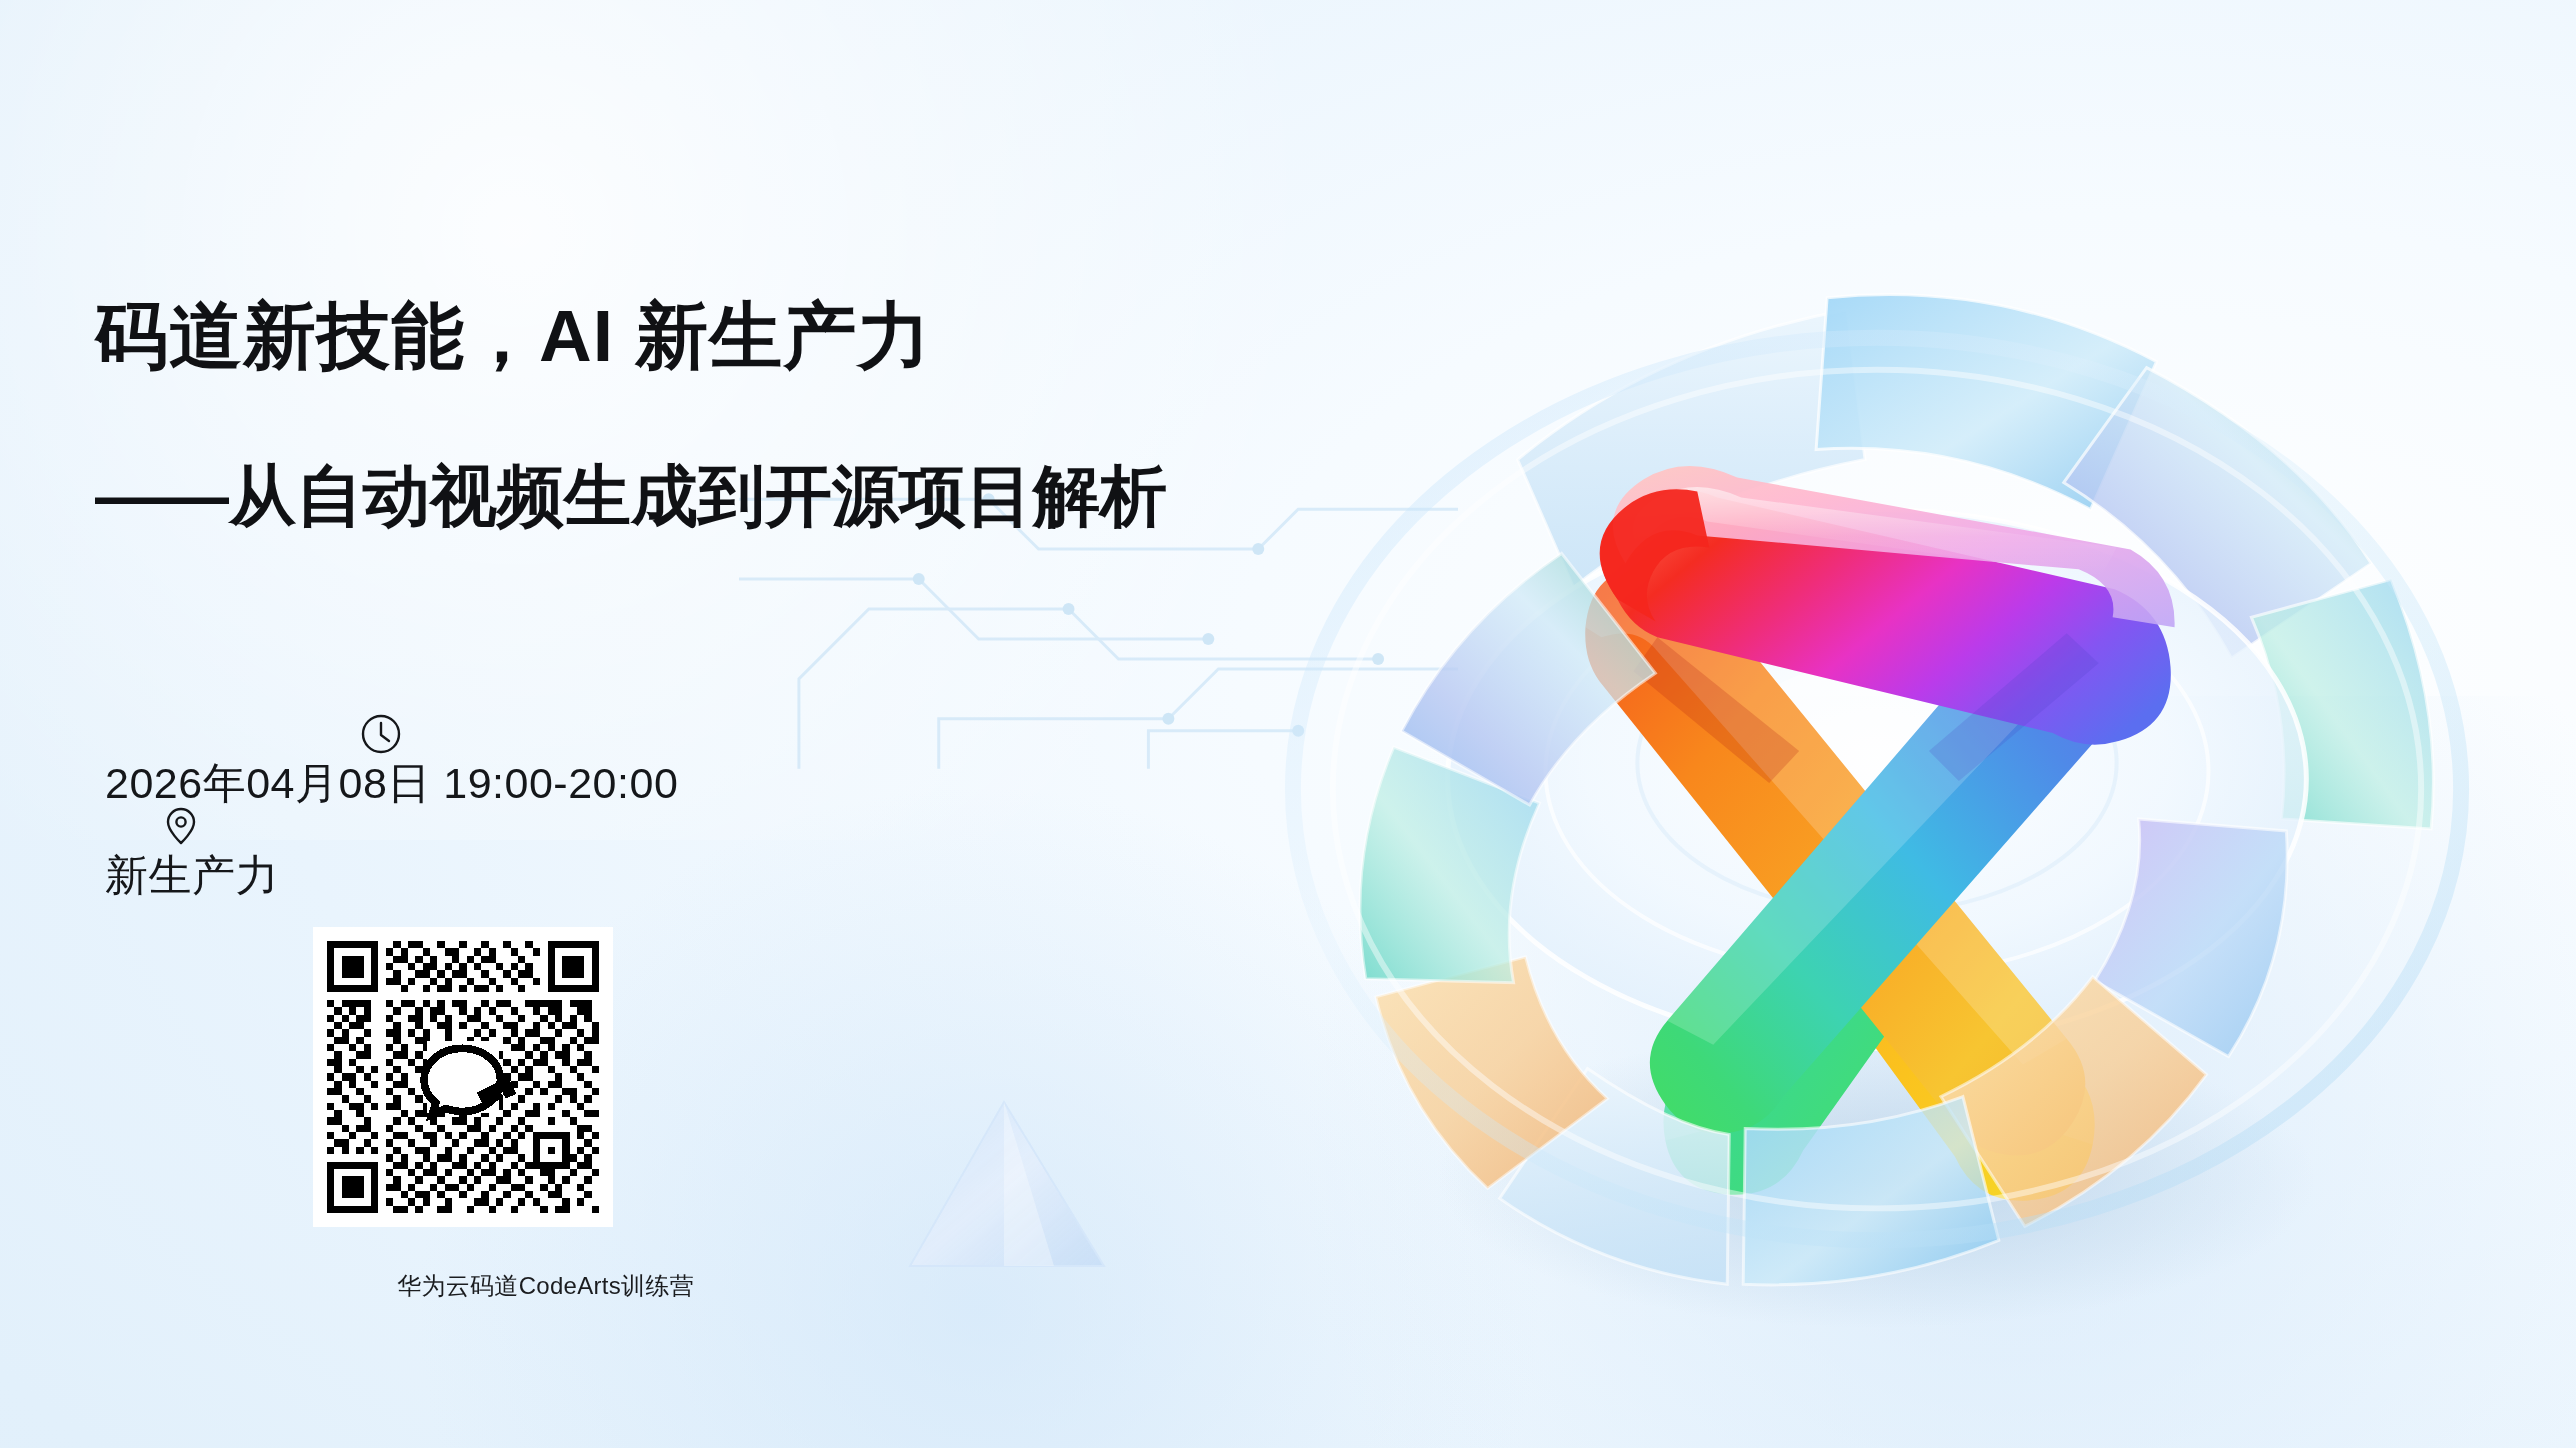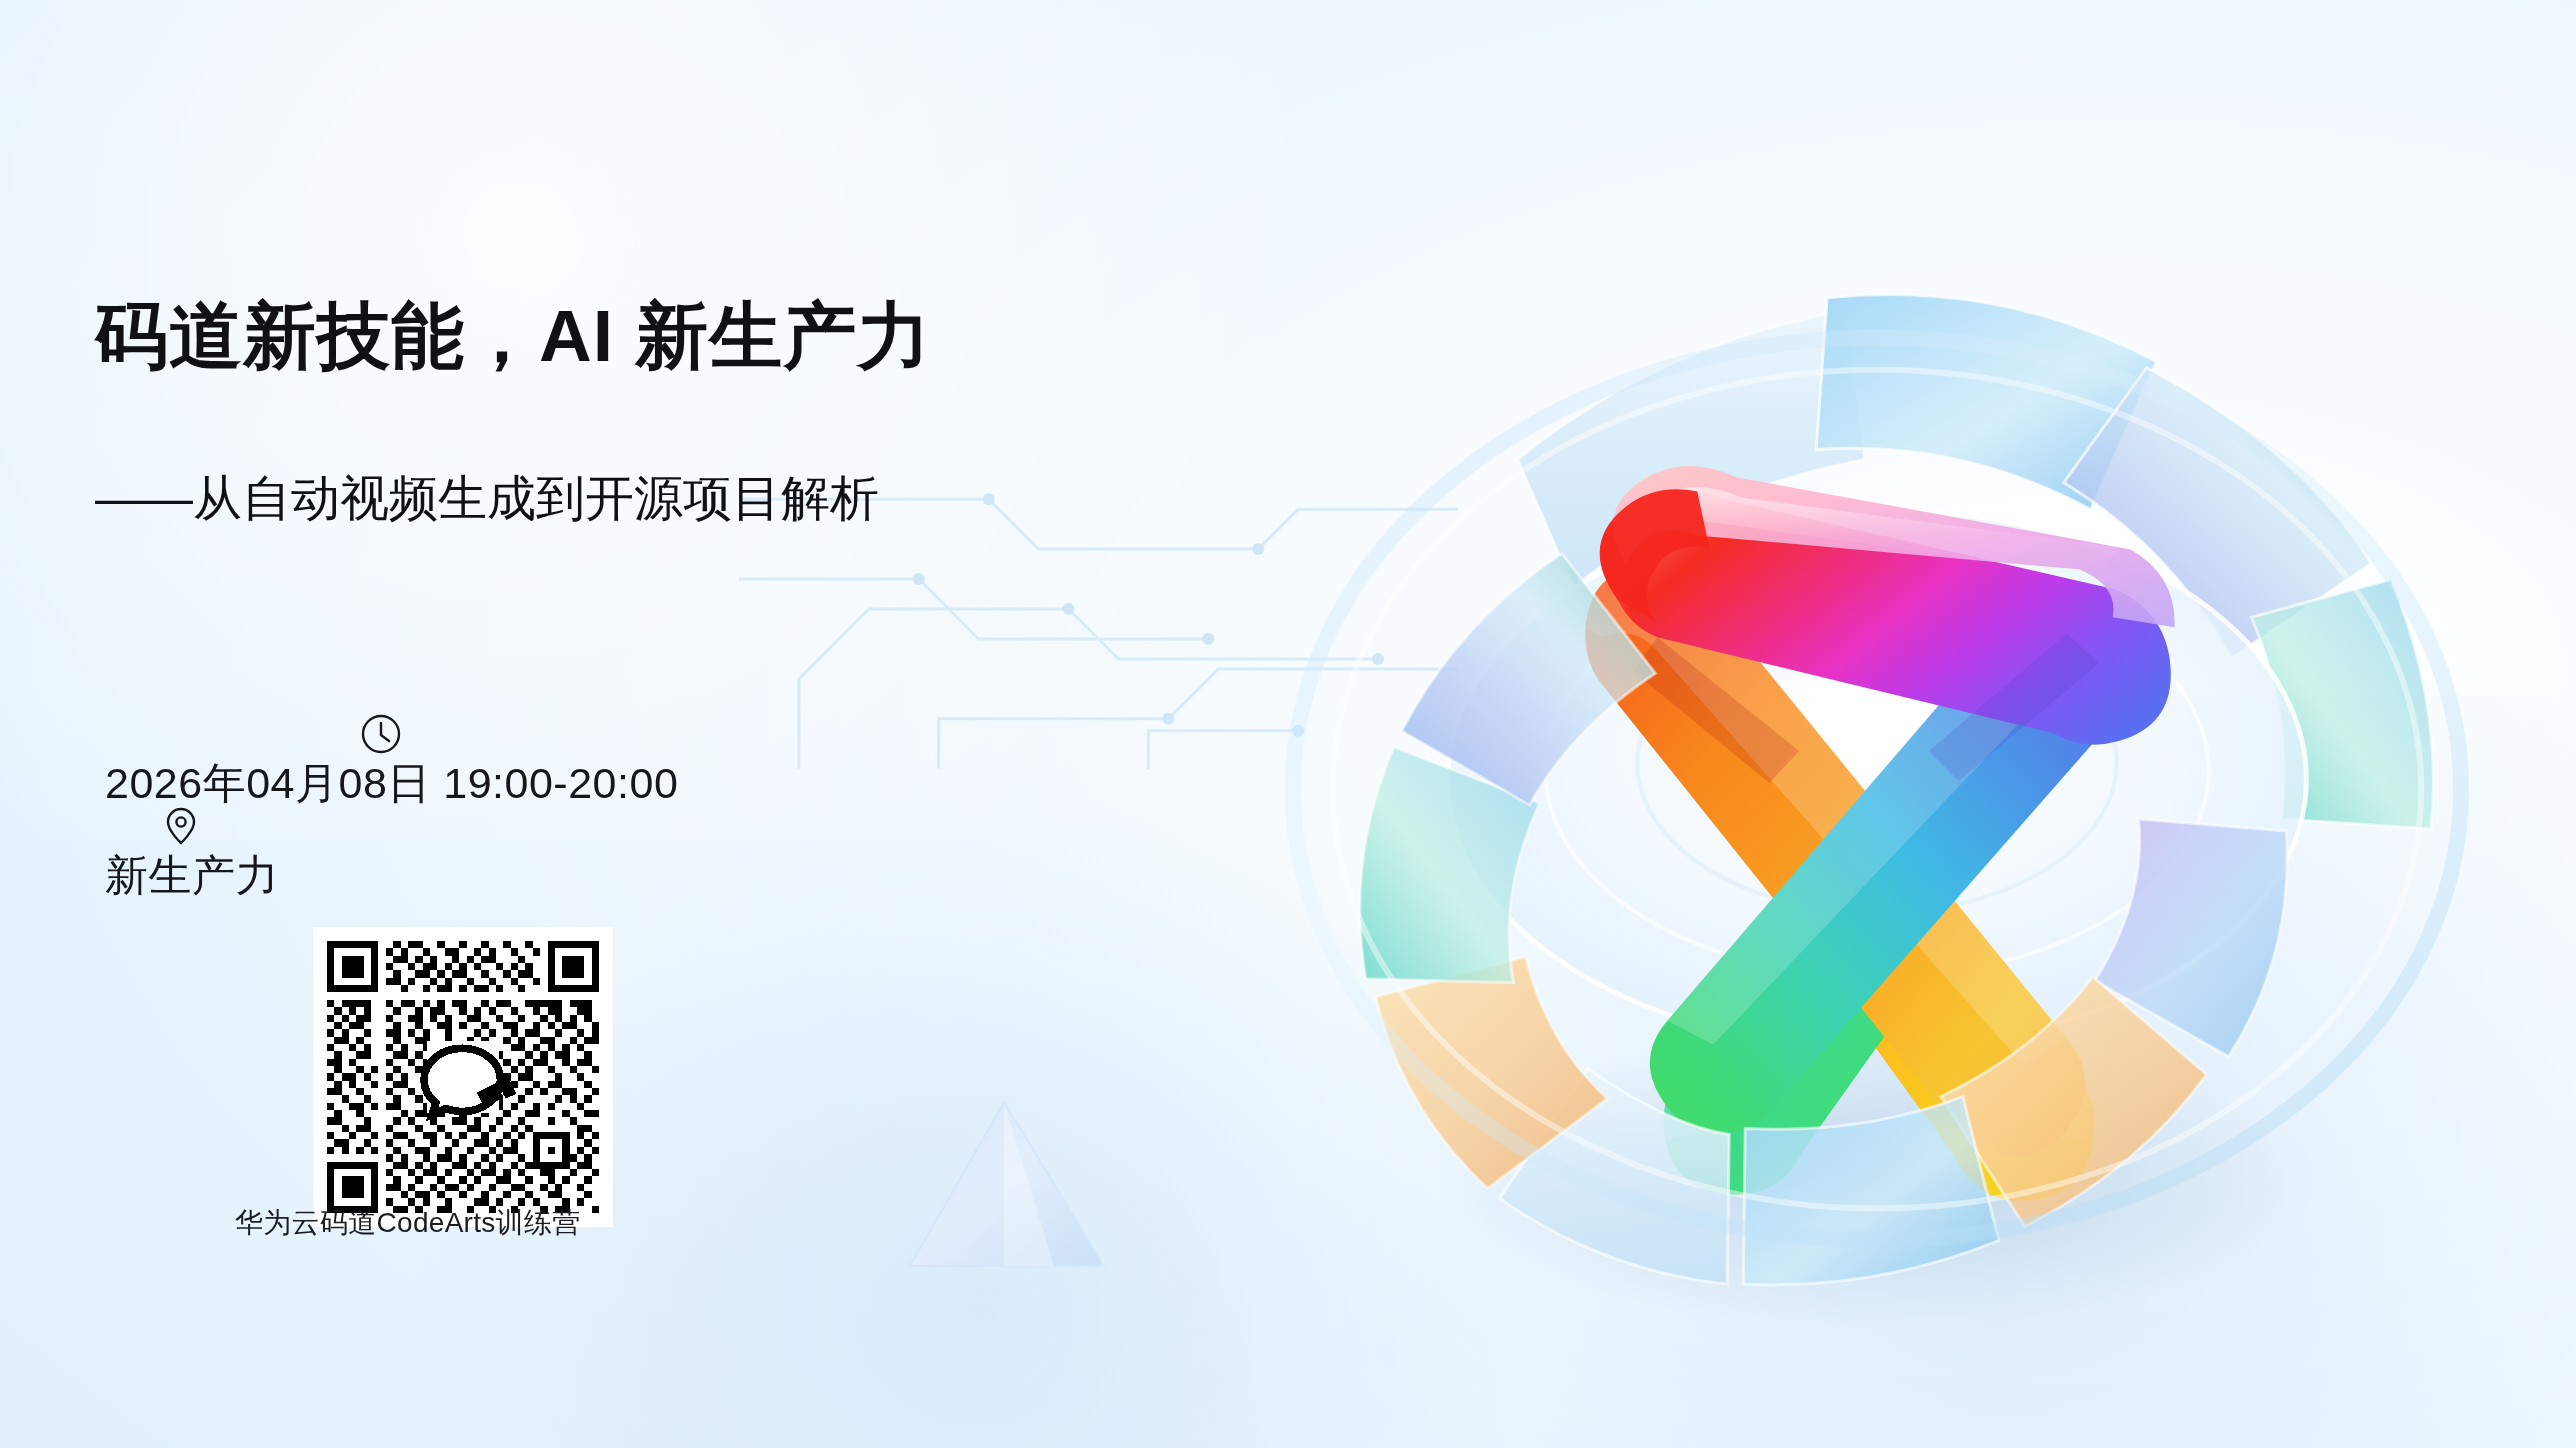--- a/index.html
+++ b/index.html
@@ -57,22 +57,22 @@
     position:absolute; left:95px; top:0; width:1048px; height:100%;
   }
 
   .title-line1{
     position:absolute; left:0; top:288px;
     font-size:73px; font-weight:bold; color:#101114;
     letter-spacing:1px; white-space:nowrap;
   }
   .title-line2{
     position:absolute; left:0; top:451px;
-    font-size:49px; font-weight:normal; color:#101114;
-    letter-spacing:0px; white-space:nowrap;margin-top:15px;
+    font-size:67px; font-weight:bold; color:#101114;
+    letter-spacing:0px; white-space:nowrap;
   }
 
   .meta-row{
     position:absolute; display:flex; align-items:center;flex-direction:column;
   }
   .meta-row.date{ left:10px; top:713px; }
   .meta-row.place{ left:10px; top:805px; }
 
   .meta-icon{
     width:42px; height:42px; flex:0 0 42px;
@@ -87,23 +87,23 @@
   .qr-wrap{
     position:absolute; left:218px; top:927px;
     width:300px; height:300px;
     background:#ffffff;
     padding:14px;
     display:flex; align-items:center; justify-content:center;
   }
   .qr-wrap svg{ display:block; width:100%; height:100%; }
 
   .qr-caption{
-    position:absolute; left:140px; top:1204px;
-    width:459px; text-align:left;
-    font-size:28px; color:#1a1c1f; letter-spacing:0.3px;
+    position:absolute; left:140px; top:1270px;
+    width:459px; text-align:right;
+    font-size:24px; color:#1a1c1f; letter-spacing:0.3px;
     white-space:nowrap;
   }
 </style>
 </head>
 <body>
 
 <div id="banner">
 
   <div class="bg-wash-a"></div>
   <div class="bg-wash-b"></div>

